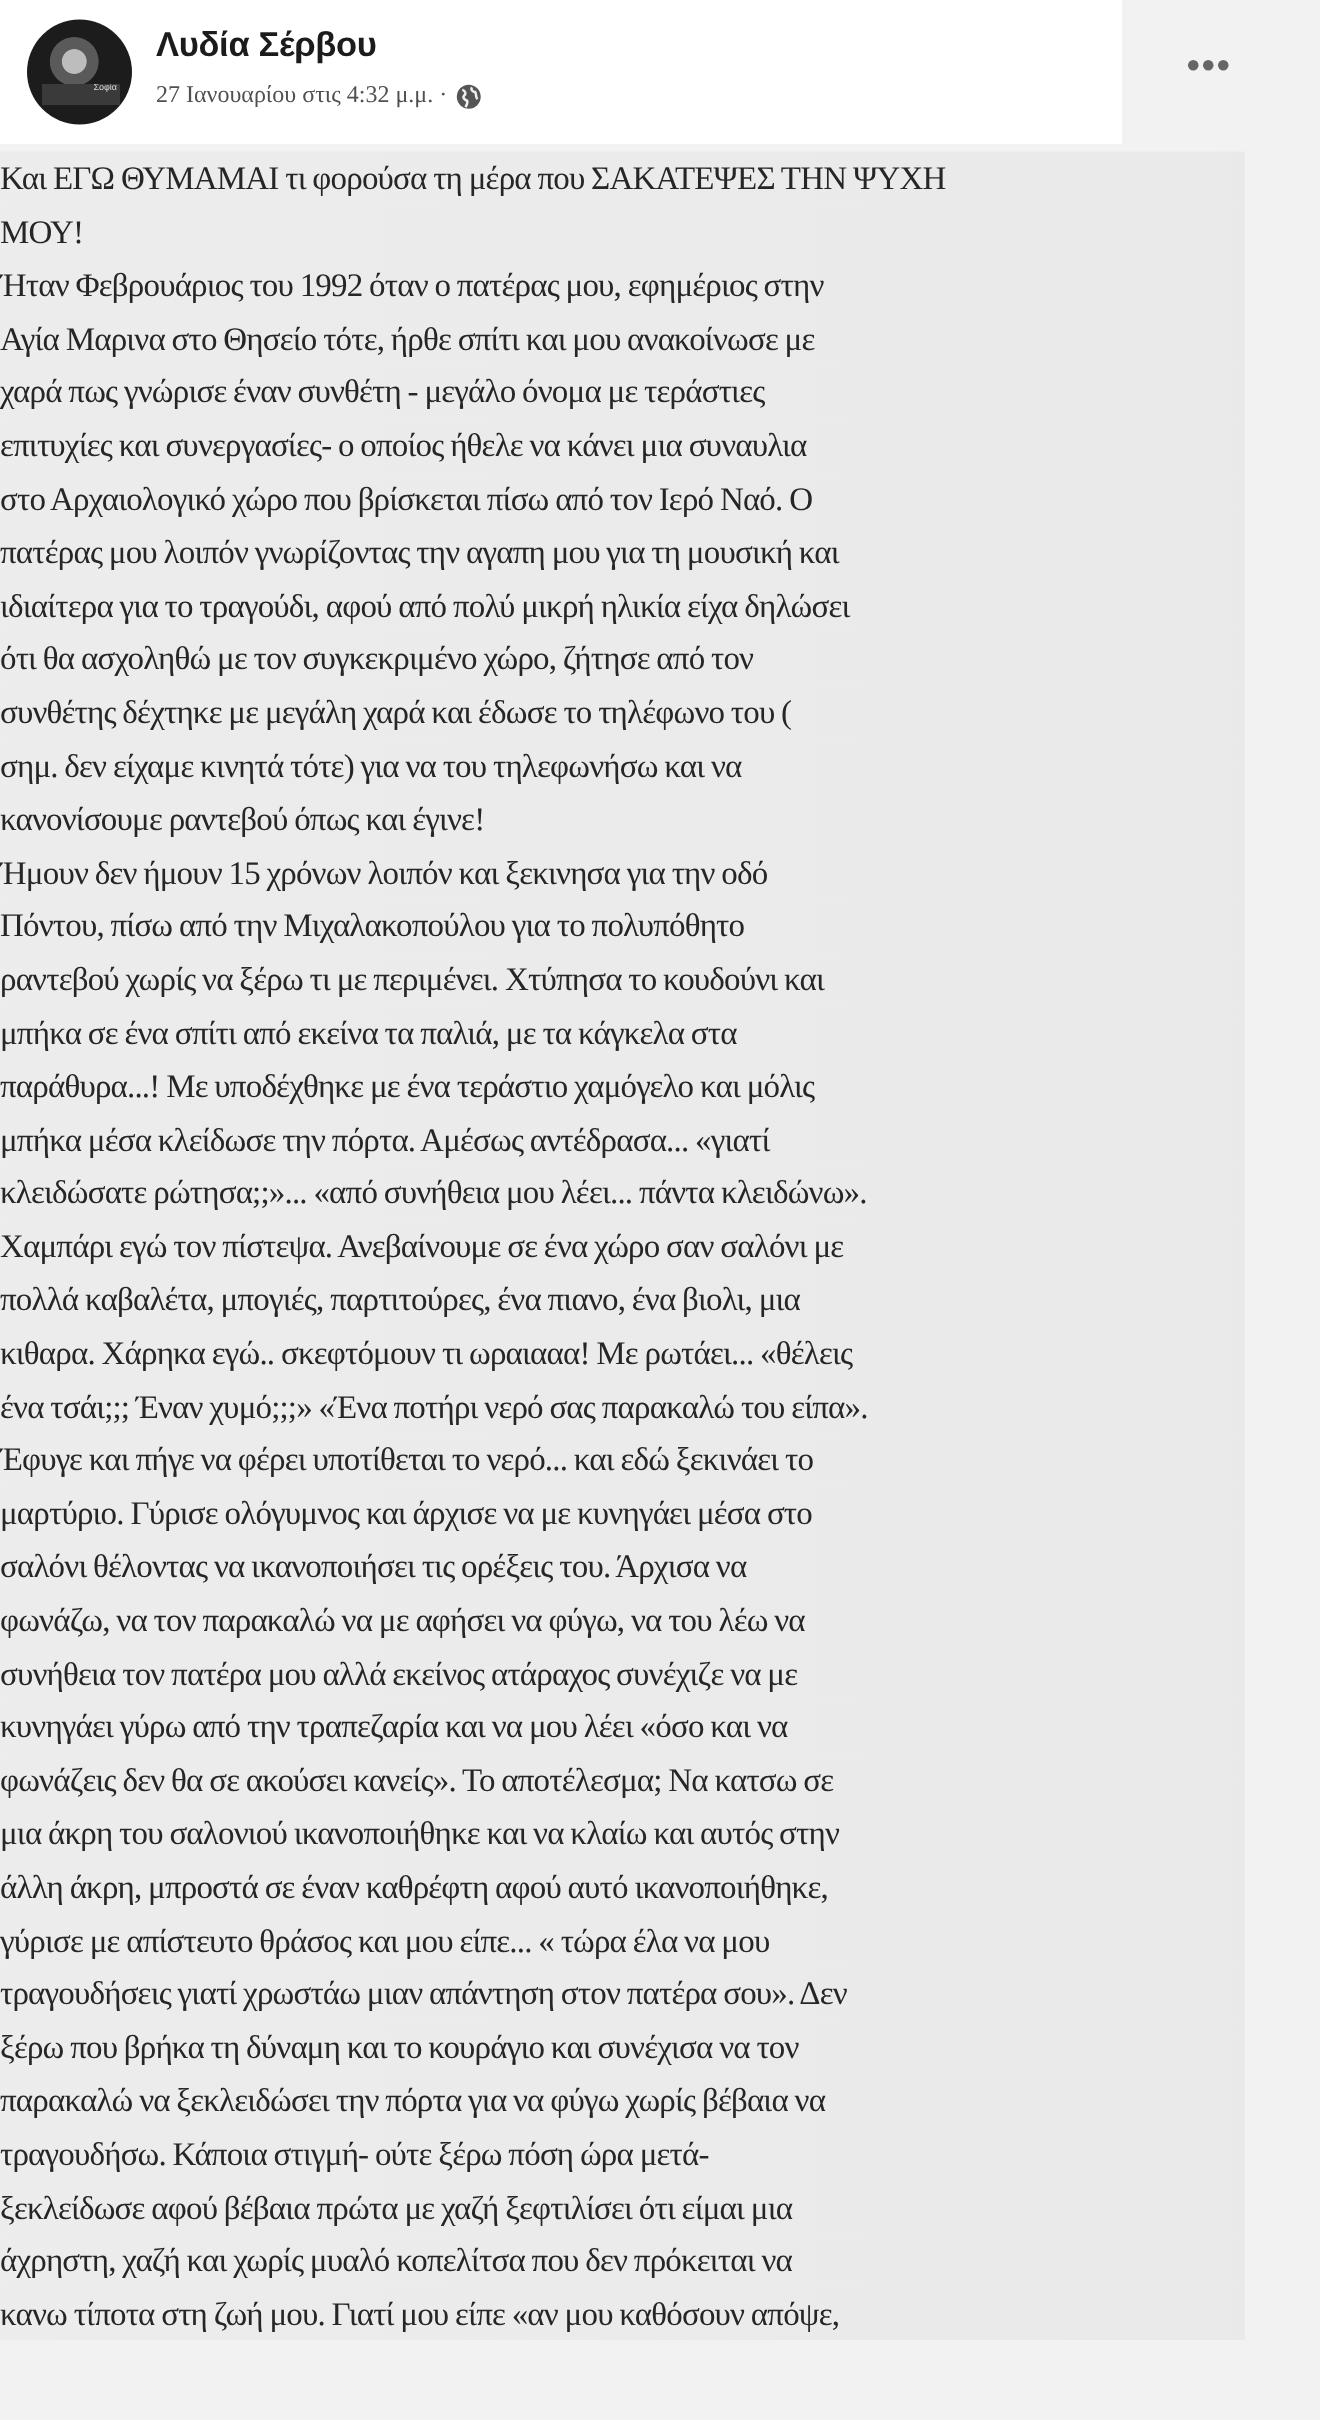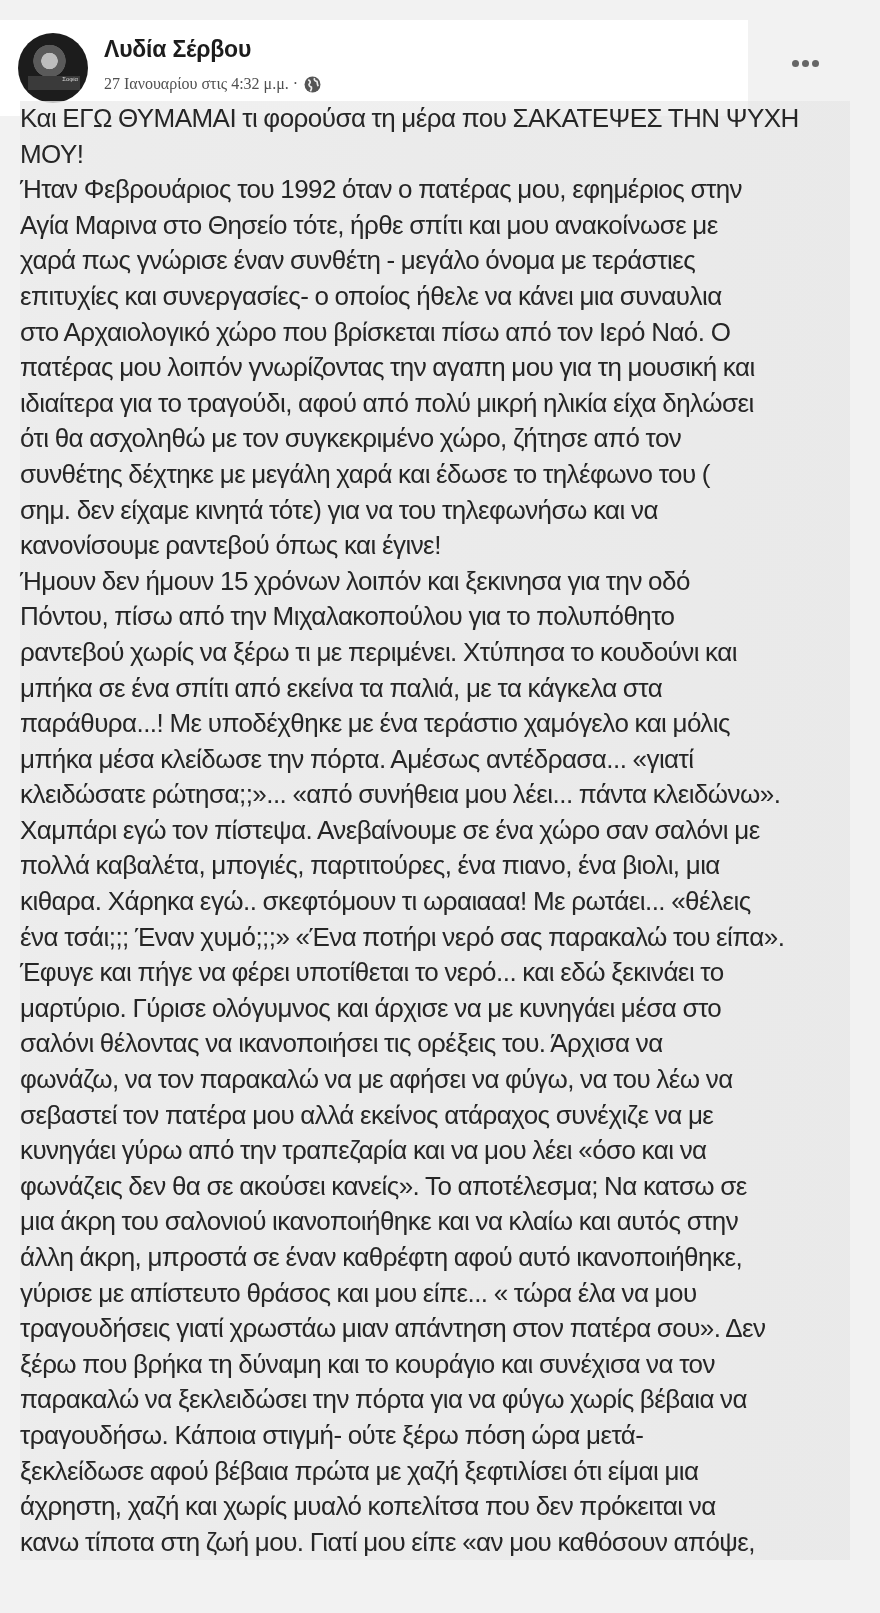--- a/index.html
+++ b/index.html
@@ -22,21 +22,20 @@
       width: 880px;
       height: 1613px;
       background: #f2f2f2;
     }
     .post-header {
       position: absolute;
       left: 0; top: 0;
       width: 748px;
       height: 96px;
       background: #ffffff;
-      margin-top: 20px;
     }
     .avatar {
       position: absolute;
       left: 18px; top: 13px;
       width: 70px; height: 70px;
       border-radius: 50%;
       background: radial-gradient(circle at 45% 40%, #bdbdbd 0 14%, #5a5a5a 15% 28%, #1c1c1c 29% 100%);
       overflow: hidden;
     }
     .avatar .avatar-caption {
@@ -84,24 +83,24 @@
       gap: 3px;
       cursor: pointer;
     }
     .more-button .dot {
       width: 7px; height: 7px;
       border-radius: 50%;
       background: #666;
     }
     .post-body {
       position: absolute;
-      left: 20px; top: 101px;
+      left: 0; top: 101px;
       width: 830px;
-      font-family: Liberation Sans, sans-serif;
-      font-size: 26px;
+      font-family: Liberation Serif, serif;
+      font-size: 22px;
       line-height: 35.6px;
       color: #262626;
       letter-spacing: -0.55px;
       word-spacing: -0.5px;
     }
     .post-body .line {
       display: block;
       white-space: nowrap;
       height: 35.6px;
       background: linear-gradient(90deg, rgba(235,235,235,0.8), rgba(225,225,225,0.5));
@@ -155,21 +154,21 @@
     <span class="line">μπήκα μέσα κλείδωσε την πόρτα. Αμέσως αντέδρασα... «γιατί</span>
     <span class="line">κλειδώσατε ρώτησα;;»... «από συνήθεια μου λέει... πάντα κλειδώνω».</span>
     <span class="line">Χαμπάρι εγώ τον πίστεψα. Ανεβαίνουμε σε ένα χώρο σαν σαλόνι με</span>
     <span class="line">πολλά καβαλέτα, μπογιές, παρτιτούρες, ένα πιανο, ένα βιολι, μια</span>
     <span class="line">κιθαρα. Χάρηκα εγώ.. σκεφτόμουν τι ωραιααα! Με ρωτάει... «θέλεις</span>
     <span class="line">ένα τσάι;;; Έναν χυμό;;;» «Ένα ποτήρι νερό σας παρακαλώ του είπα».</span>
     <span class="line">Έφυγε και πήγε να φέρει υποτίθεται το νερό... και εδώ ξεκινάει το</span>
     <span class="line">μαρτύριο. Γύρισε ολόγυμνος και άρχισε να με κυνηγάει μέσα στο</span>
     <span class="line">σαλόνι θέλοντας να ικανοποιήσει τις ορέξεις του. Άρχισα να</span>
     <span class="line">φωνάζω, να τον παρακαλώ να με αφήσει να φύγω, να του λέω να</span>
-    <span class="line">σεβαστεί τον πατέρα μου αλλά εκείνος ατάραχος συνέχιζε να με</span>
+    <span class="line">συνήθεια τον πατέρα μου αλλά εκείνος ατάραχος συνέχιζε να με</span>
     <span class="line">κυνηγάει γύρω από την τραπεζαρία και να μου λέει «όσο και να</span>
     <span class="line">φωνάζεις δεν θα σε ακούσει κανείς». Το αποτέλεσμα; Να κατσω σε</span>
     <span class="line">μια άκρη του σαλονιού ικανοποιήθηκε και να κλαίω και αυτός στην</span>
     <span class="line">άλλη άκρη, μπροστά σε έναν καθρέφτη αφού αυτό ικανοποιήθηκε,</span>
     <span class="line">γύρισε με απίστευτο θράσος και μου είπε... « τώρα έλα να μου</span>
     <span class="line">τραγουδήσεις γιατί χρωστάω μιαν απάντηση στον πατέρα σου». Δεν</span>
     <span class="line">ξέρω που βρήκα τη δύναμη και το κουράγιο και συνέχισα να τον</span>
     <span class="line">παρακαλώ να ξεκλειδώσει την πόρτα για να φύγω χωρίς βέβαια να</span>
     <span class="line">τραγουδήσω. Κάποια στιγμή- ούτε ξέρω πόση ώρα μετά-</span>
     <span class="line">ξεκλείδωσε αφού βέβαια πρώτα με χαζή ξεφτιλίσει ότι είμαι μια</span>

